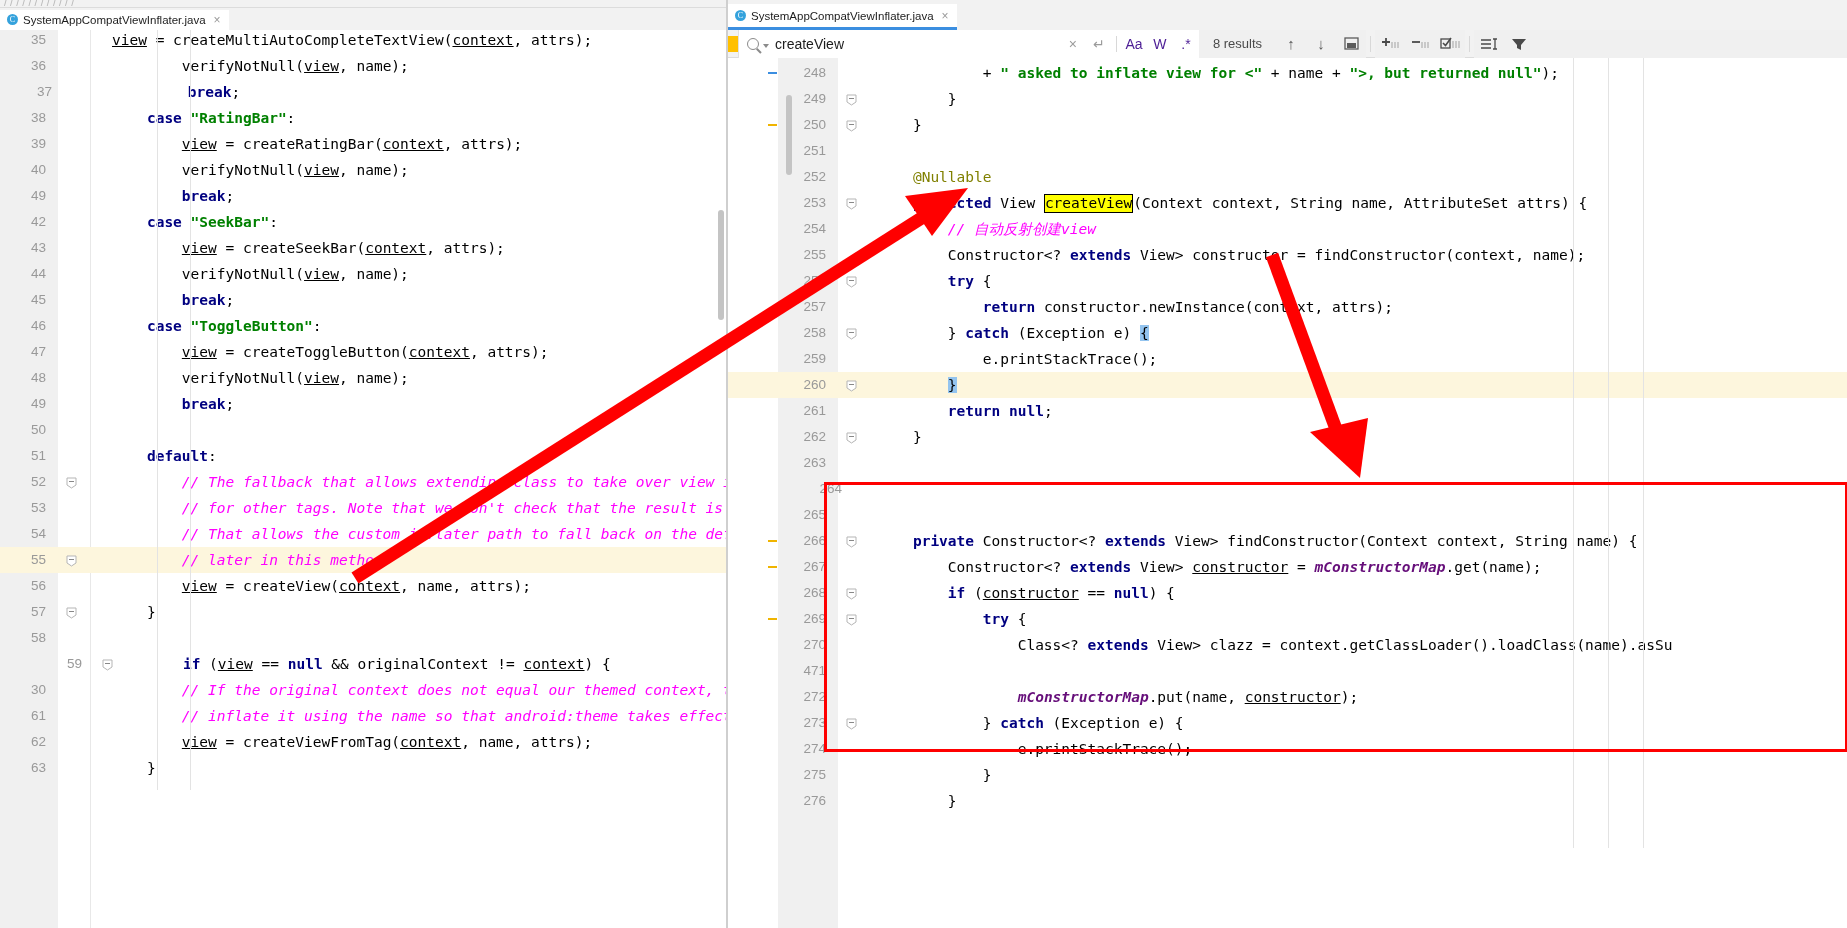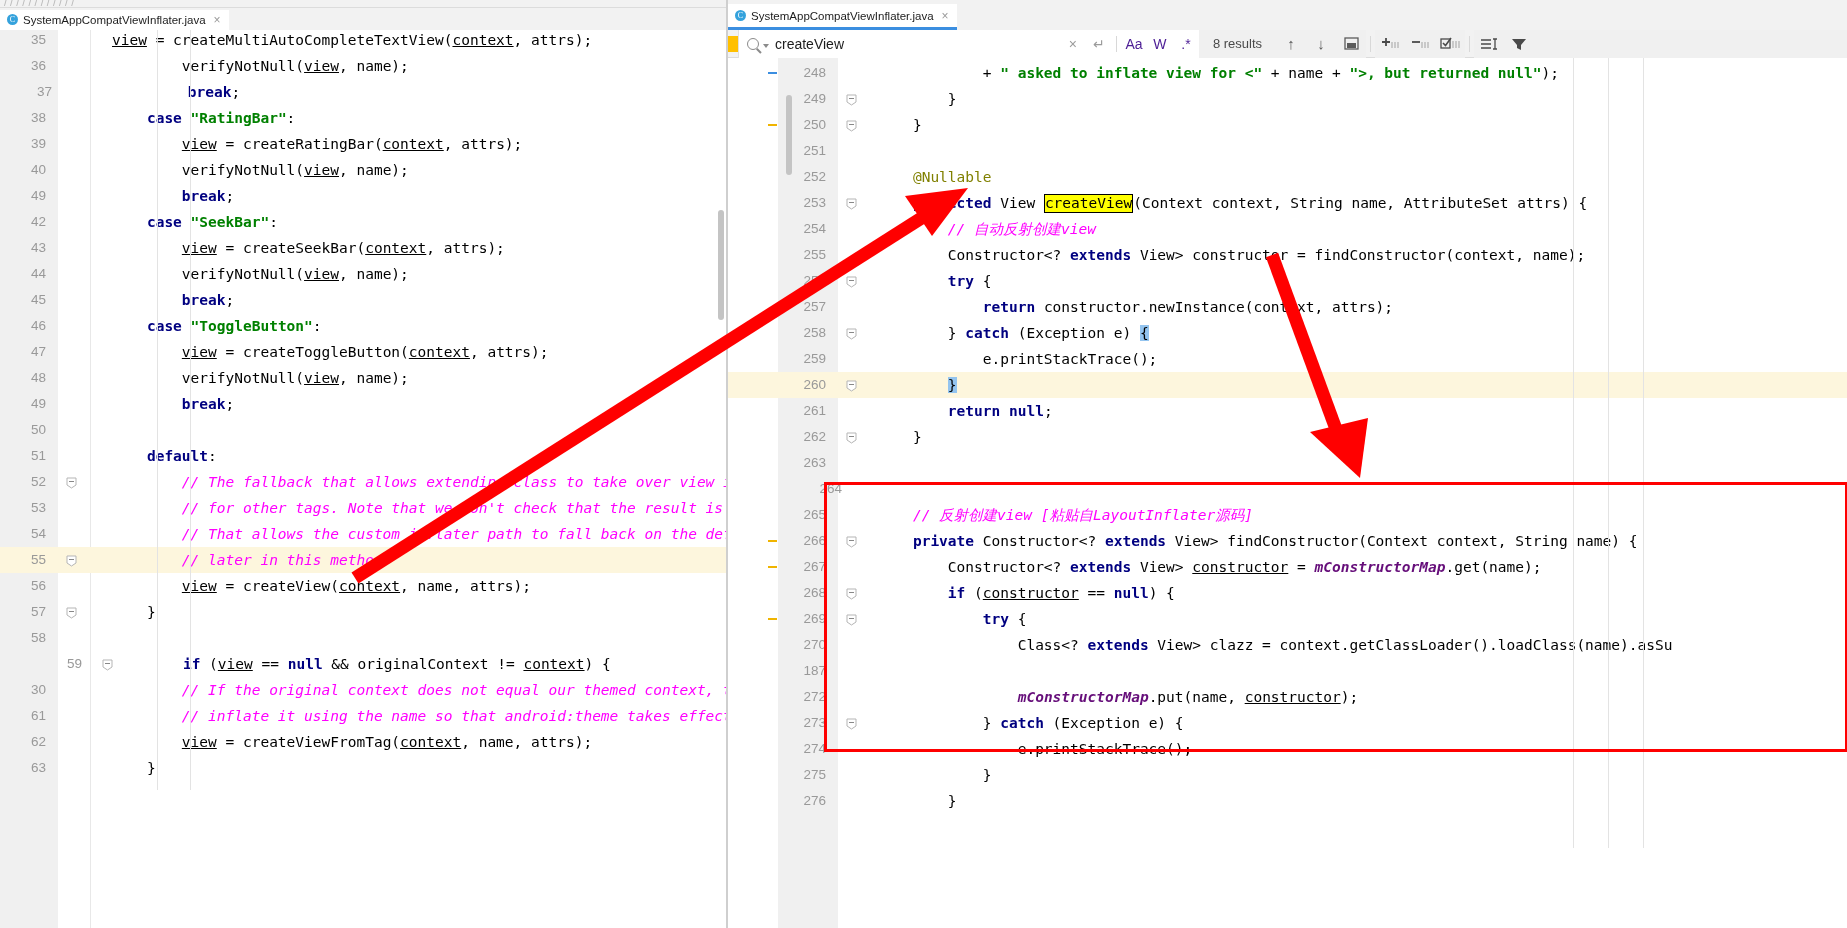--- a/index.html
+++ b/index.html
@@ -542,21 +542,20 @@
           <div class="row" style="top: 392px; position: absolute; left: 0px; right: 0px;">
             <span class="lnum">263</span>
             <span class="txt"></span>
           </div>
           <div class="row" style="top: 418px; position: absolute; left: 0px; right: 0px; margin-left: 16px;">
             <span class="lnum">264</span>
             <span class="txt"></span>
           </div>
           <div class="row" style="top: 444px; position: absolute; left: 0px; right: 0px; padding-left: 26px;">
             <span class="lnum">265</span>
-            <span class="txt"><span class="cmt">    // 反射创建view [粘贴自LayoutInflater源码]</span></span>
           </div>
           <div class="row" style="top: 470px; position: absolute; left: 0px; right: 0px;">
             <span class="lnum">266</span>
             <span class="fold"><svg width="11" height="12" viewBox="0 0 11 12">
                 <path d="M1 1 h9 v7 l-4.5 3 L1 8 z" fill="#fff" stroke="#b5b5b5" stroke-width="1"></path>
                 <path d="M3 4.5 h5" stroke="#888" stroke-width="1"></path>
               </svg></span>
             <span class="changebar" style="top: 12px;"></span>
             <span class="txt"><span class="plain">    </span><span class="kw">private</span><span class="plain"> Constructor&lt;? </span><span class="kw">extends</span><span class="plain"> View&gt; findConstructor(Context context, String name) {</span></span>
           </div>
@@ -580,21 +579,21 @@
                 <path d="M3 4.5 h5" stroke="#888" stroke-width="1"></path>
               </svg></span>
             <span class="changebar" style="top: 12px;"></span>
             <span class="txt"><span class="plain">            </span><span class="kw">try</span><span class="plain"> {</span></span>
           </div>
           <div class="row" style="top: 574px; position: absolute; left: 0px; right: 0px;">
             <span class="lnum">270</span>
             <span class="txt"><span class="plain">                Class&lt;? </span><span class="kw">extends</span><span class="plain"> View&gt; clazz = context.getClassLoader().loadClass(name).asSu</span></span>
           </div>
           <div class="row" style="top: 600px; position: absolute; left: 0px; right: 0px;">
-            <span class="lnum">187</span>
+            <span class="lnum">471</span>
           </div>
           <div class="row" style="top: 626px; position: absolute; left: 0px; right: 0px;">
             <span class="lnum">272</span>
             <span class="txt"><span class="plain">                </span><span class="fld">mConstructorMap</span><span class="plain">.put(name, </span><span class="plain u">constructor</span><span class="plain">);</span></span>
           </div>
           <div class="row" style="top: 652px; position: absolute; left: 0px; right: 0px;">
             <span class="lnum">273</span>
             <span class="fold"><svg width="11" height="12" viewBox="0 0 11 12">
                 <path d="M1 1 h9 v7 l-4.5 3 L1 8 z" fill="#fff" stroke="#b5b5b5" stroke-width="1"></path>
                 <path d="M3 4.5 h5" stroke="#888" stroke-width="1"></path>

